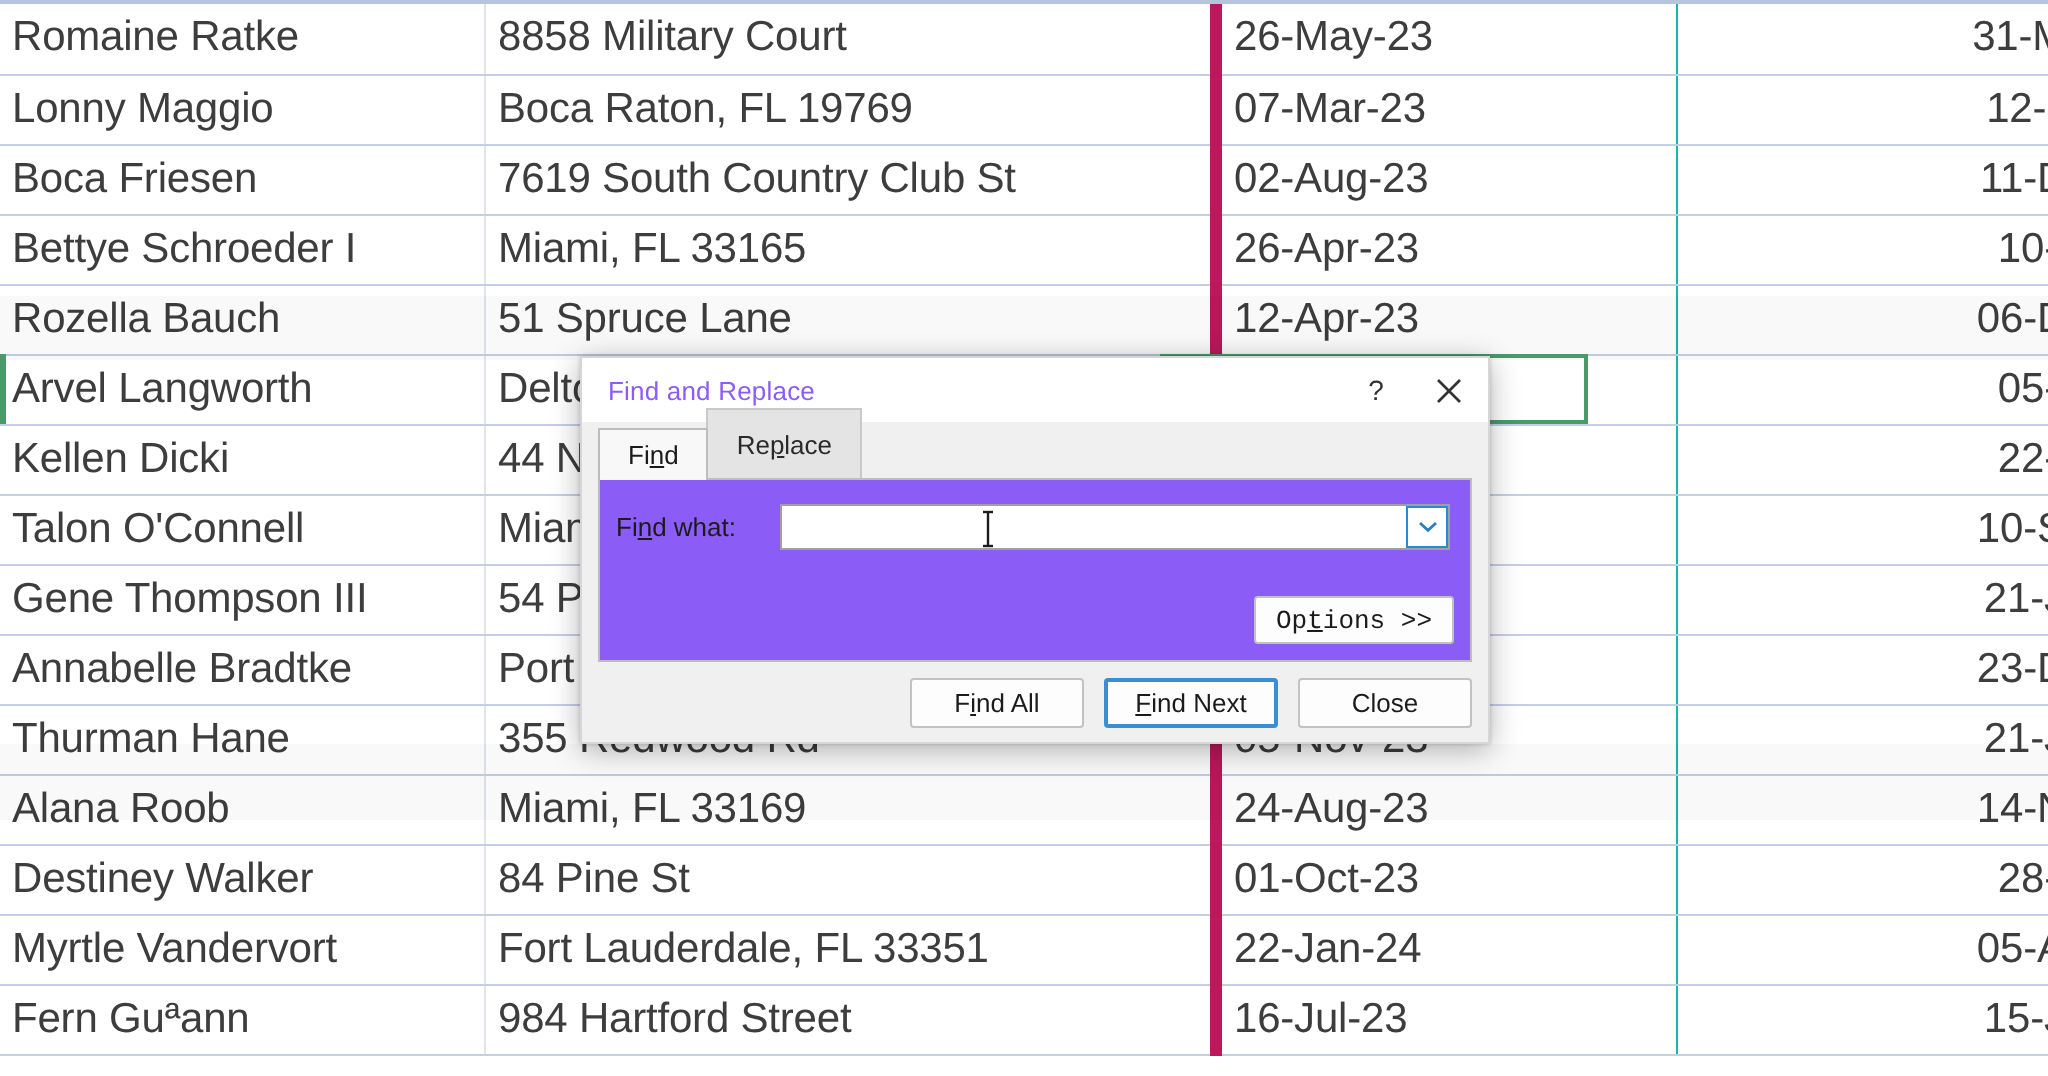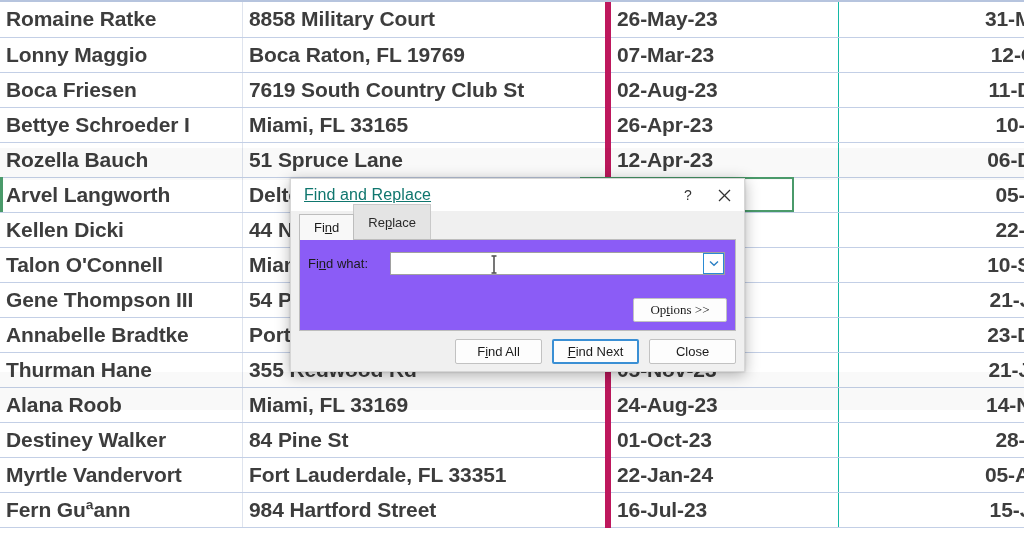--- a/index.html
+++ b/index.html
@@ -12,21 +12,20 @@
     font-family: "Liberation Sans", sans-serif;
   }
 
   
   #sheet {
     position: absolute;
     left: 0; top: 0;
     width: 911px;
     height: 538px;
     background: #ffffff;
-    font-weight: bold;
   }
   #grid {
     position: absolute;
     left: 0;
     top: 2px;
     width: 1024px;
     border-collapse: collapse;
     table-layout: fixed;
   }
   #grid tr { height: 35px; }
@@ -100,24 +99,23 @@
   #titlebar {
     height: 32px;
     background: #ffffff;
     display: flex;
     align-items: center;
     padding: 0 2px 0 13px;
     box-sizing: border-box;
   }
   #dialog-title {
     flex: 1;
-    font-size: 16px;
-    color: #0f766e;
+    font-size: 13px;
+    color: #8b5cf6;
     letter-spacing: 0.1px;
-    text-decoration: underline;
   }
   .titlebtn {
     width: 36px;
     height: 30px;
     display: flex;
     align-items: center;
     justify-content: center;
     color: #333;
     font-size: 14px;
     cursor: default;
@@ -236,21 +234,21 @@
     position: absolute;
     right: 8px;
     bottom: 8px;
     height: 24px;
     min-width: 94px;
     padding: 0 10px;
     background: #fdfdfd;
     border: 1px solid #c2c2c2;
     border-radius: 2px;
     font-size: 13px;
-    font-family: Liberation Serif, serif;
+    font-family: Liberation Mono, monospace;
     color: #1b1b1b;
     cursor: default;
     display: flex;
     align-items: center;
     justify-content: center;
     box-sizing: border-box;
   }
 
   
   #button-bar {

